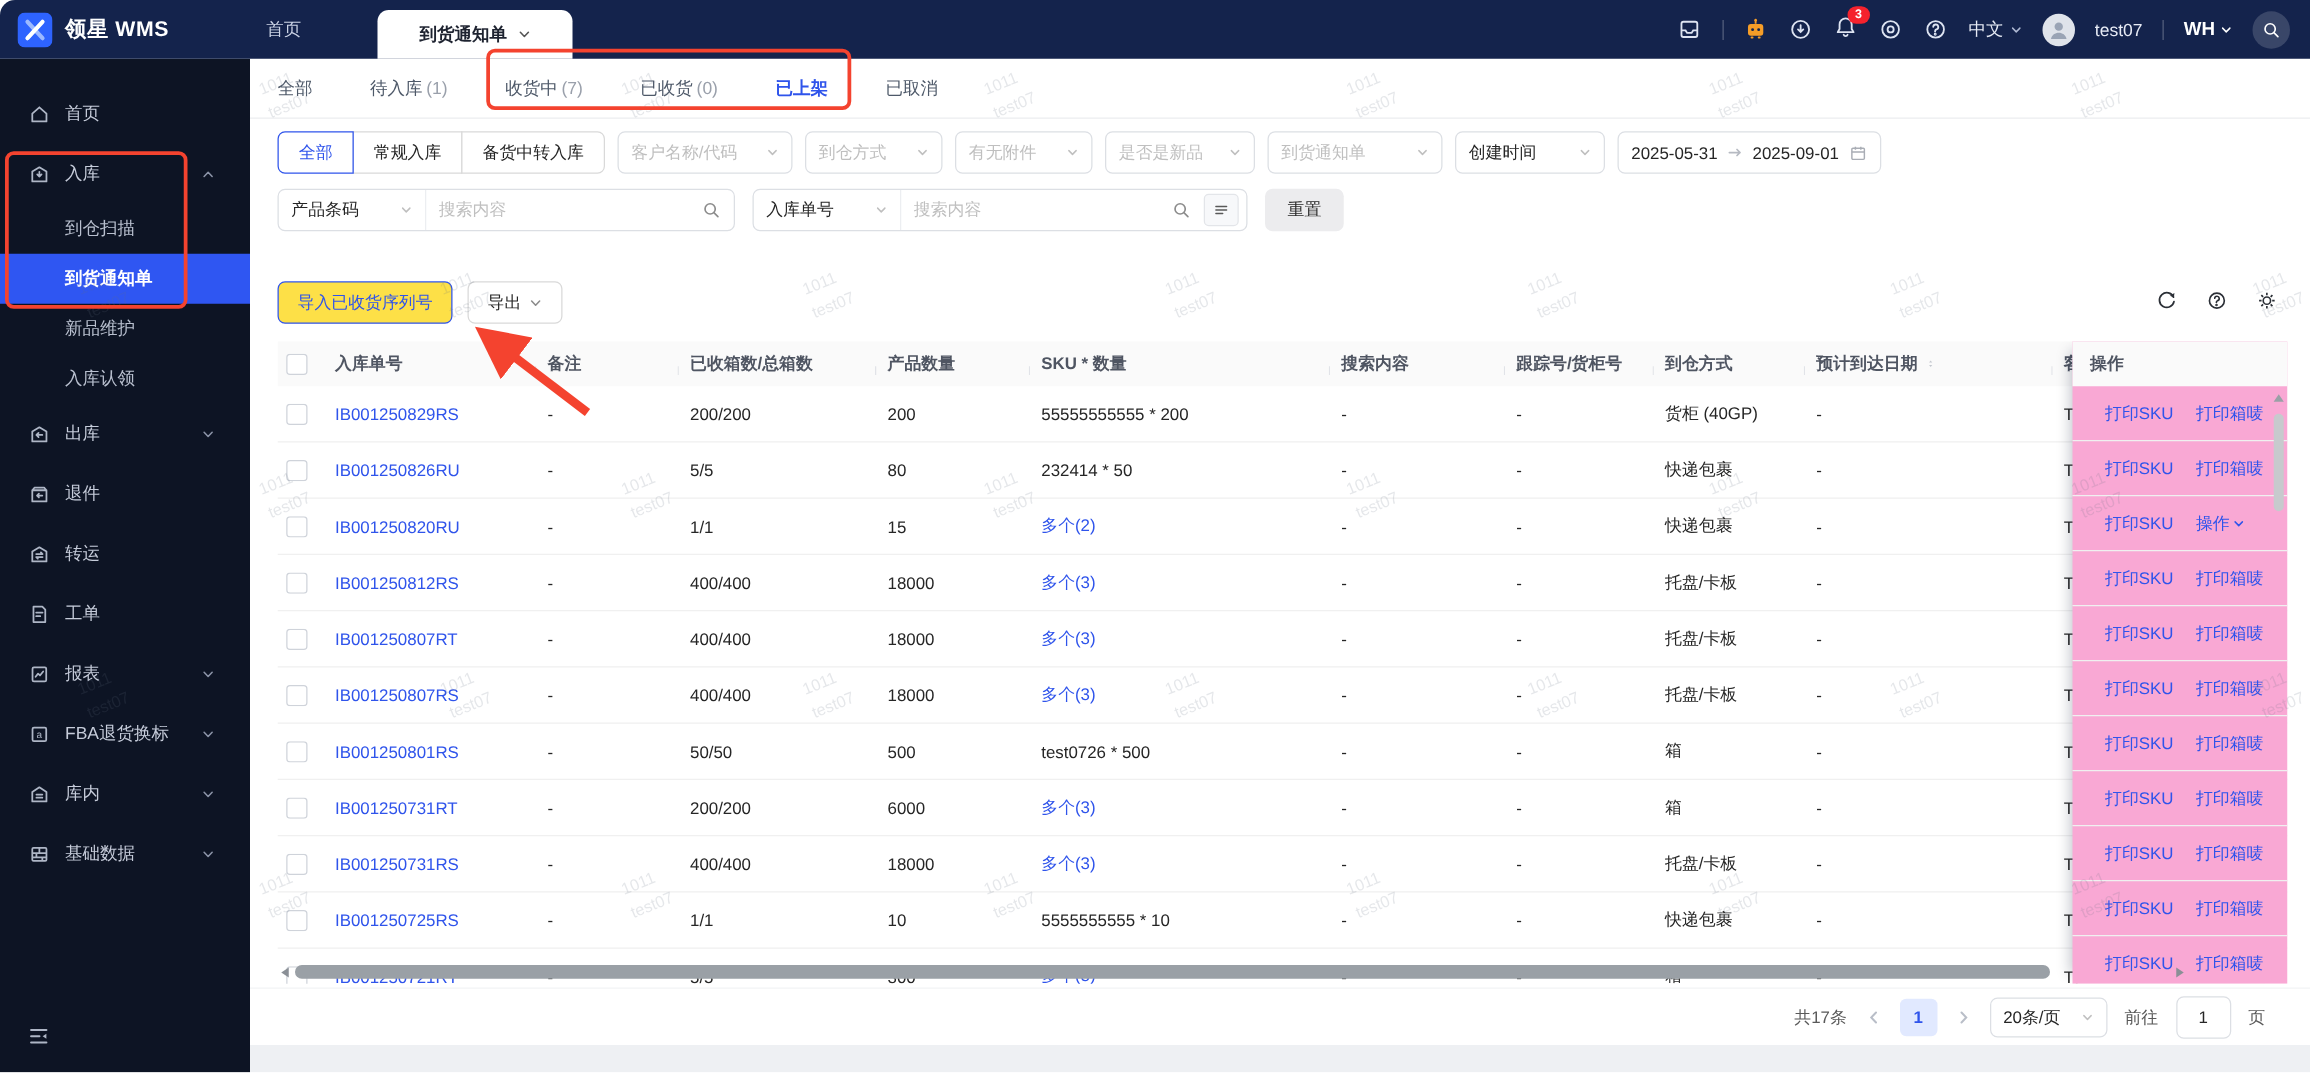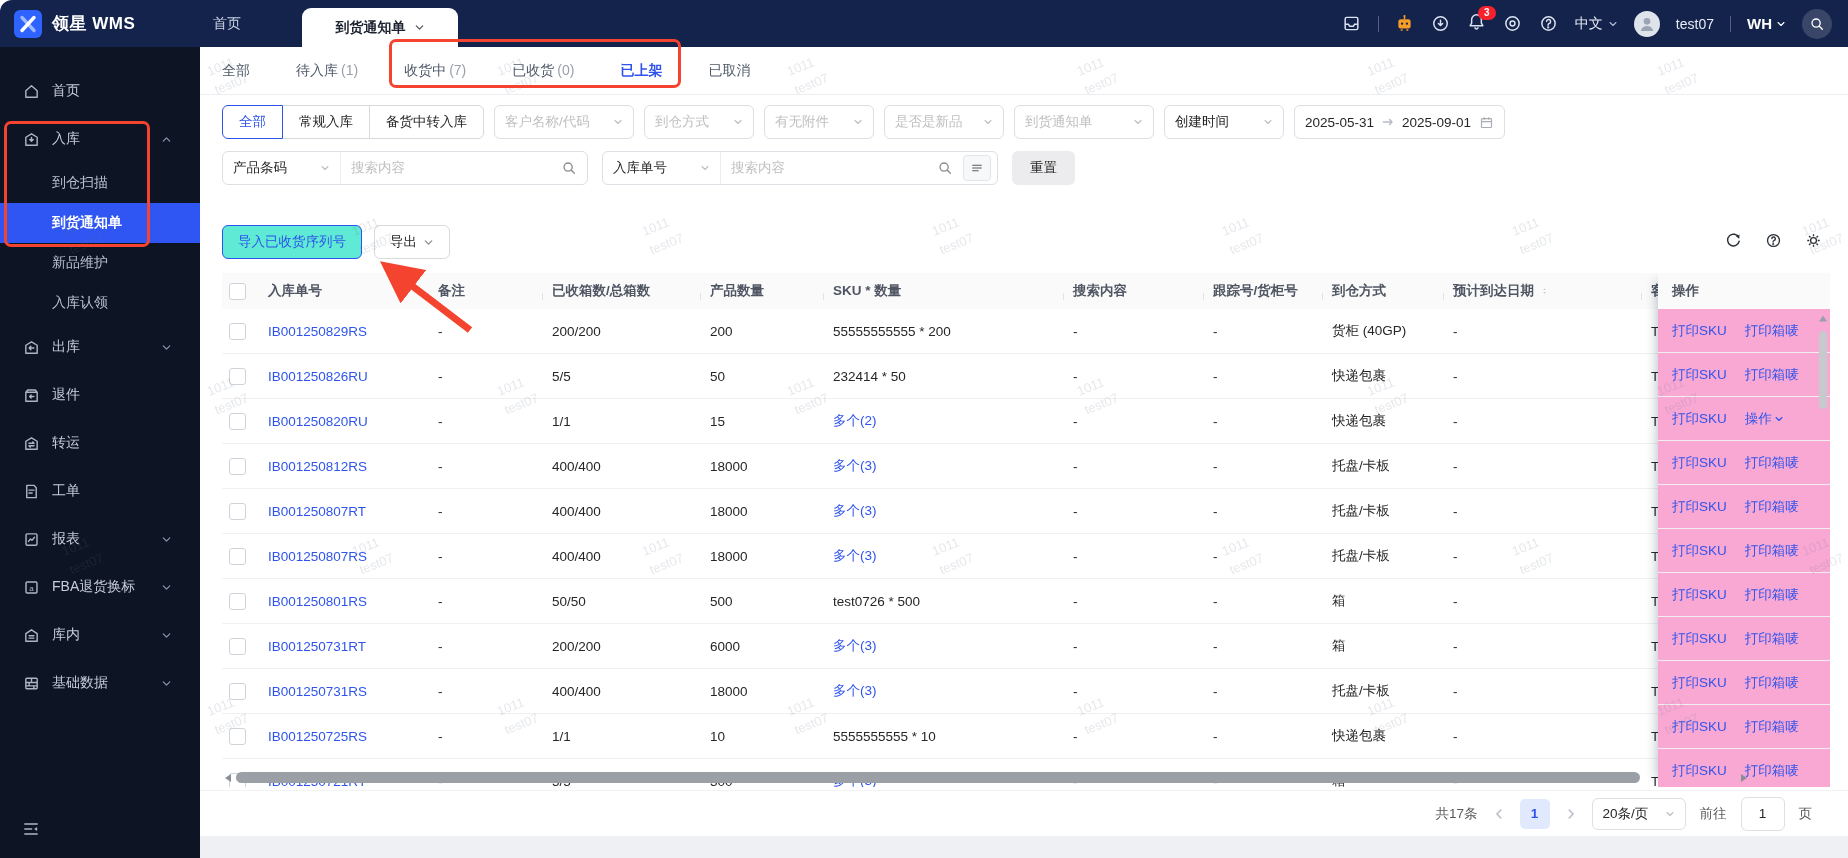--- a/index.html
+++ b/index.html
@@ -80,21 +80,21 @@
   .sg-select .icon{color:#bfbfbf;}
   .sg-input{flex:1;padding:0 10px;font-size:13.5px;color:var(--ph);}
   .sg-search{padding:0 10px;color:#8c8c8c;cursor:pointer;}
   .sg-filter{margin-right:6px;width:26px;height:24px;border:1px solid #e3e5e9;border-radius:4px;background:#f7f8fa;
       display:flex;align-items:center;justify-content:center;color:#595959;cursor:pointer;}
   .btn-reset{display:flex;align-items:center;padding:0 18px;background:#ececee;border-radius:6px;font-size:13.5px;
       color:var(--txt);cursor:pointer;border:none;}
 
   .action-row{position:absolute;left:22px;top:178px;height:34px;display:flex;gap:12px;}
   .btn{display:flex;align-items:center;gap:6px;padding:0 15px;border-radius:6px;font-size:13.5px;cursor:pointer;box-sizing:border-box;}
-  .btn-outline-blue{border:1px solid var(--blue);color:var(--blue);background:#5eead4;justify-content:flex-end;}
+  .btn-outline-blue{border:1px solid var(--blue);color:var(--blue);background:#fde047;justify-content:flex-end;}
   .btn-default{border:1px solid var(--border);color:var(--txt);background:#fff;}
   .btn-default .icon{color:#8c8c8c;}
   .table-tools{position:absolute;right:26px;top:184px;display:flex;gap:22px;color:#2b2f36;}
   .tool-ico{width:18px;height:18px;cursor:pointer;}
   .tool-ico svg{width:17px;height:17px;}
 
   
   .table-area{position:absolute;left:22px;top:226px;width:1608px;height:514px;overflow:hidden;background:#fff;}
   .t-header{display:flex;align-items:center;height:36px;background:#fafafa;font-size:13.5px;color:#4f5562;font-weight:bold;}
   .t-cell{box-sizing:border-box;padding-right:8px;position:relative;white-space:nowrap;overflow:hidden;display:flex;align-items:center;}
@@ -106,21 +106,21 @@
   .c-order{width:170px;} .c-remark{width:114px;} .c-boxes{width:158px;} .c-qty{width:123px;}
   .c-sku{width:240px;} .c-ref{width:140px;} .c-trk{width:119px;} .c-method{width:121px;}
   .c-eta{width:198px;} .c-cust{width:60px;}
   .cb{width:15px;height:15px;border:1px solid #cfd3da;border-radius:3px;background:#fff;cursor:pointer;}
   .link{color:var(--blue);cursor:pointer;}
   .sort{display:inline-flex;flex-direction:column;gap:1px;margin-left:6px;color:#c4c8cf;}
   .sort svg{width:9px;height:6px;}
   .fixed-op{position:absolute;left:1436px;top:0;width:172px;height:100%;background:#f9a8d4;
       box-shadow:-10px 0 10px -8px rgba(20,30,60,.25);}
   .op-header{height:36px;background:#fafafa;display:flex;align-items:center;padding-left:14px;font-size:13.5px;color:#4f5562;font-weight:bold;box-sizing:border-box;}
-  .op-row{height:44px;display:flex;align-items:center;gap:18px;padding-left:14px;border-bottom:1px solid var(--line);font-size:13.5px;box-sizing:border-box;}
+  .op-row{height:44px;display:flex;align-items:center;gap:18px;padding-left:26px;border-bottom:1px solid var(--line);font-size:13.5px;box-sizing:border-box;}
   .op-row .icon{color:var(--blue);margin-left:2px;}
   .v-scroll{position:absolute;right:1px;top:40px;width:12px;height:440px;}
   .v-scroll .v-arrow{position:absolute;top:0;left:0;width:12px;height:12px;color:#9aa0a6;display:flex;align-items:center;justify-content:center;}
   .v-thumb{position:absolute;left:2px;top:18px;width:8px;height:78px;background:#c7cacd;border-radius:4px;}
 
   .h-scroll{position:absolute;left:22px;top:724px;width:1528px;height:14px;z-index:6;}
   .h-scroll .ha{position:absolute;top:1px;width:12px;height:12px;color:#8a8f96;display:flex;align-items:center;justify-content:center;}
   .ha-left{left:0;} .ha-right{right:0;}
   .h-thumb{position:absolute;left:14px;top:1px;width:1404px;height:11px;background:#9aa0a6;border-radius:6px;cursor:grab;}
 
@@ -653,21 +653,21 @@
             <div class="t-cell c-order">
               <span class="link">IB001250826RU</span>
             </div>
             <div class="t-cell c-remark">
               <span>-</span>
             </div>
             <div class="t-cell c-boxes">
               <span>5/5</span>
             </div>
             <div class="t-cell c-qty">
-              <span>50</span>
+              <span>80</span>
             </div>
             <div class="t-cell c-sku">
               <span>232414 * 50</span>
             </div>
             <div class="t-cell c-ref">
               <span>-</span>
             </div>
             <div class="t-cell c-trk">
               <span>-</span>
             </div>

